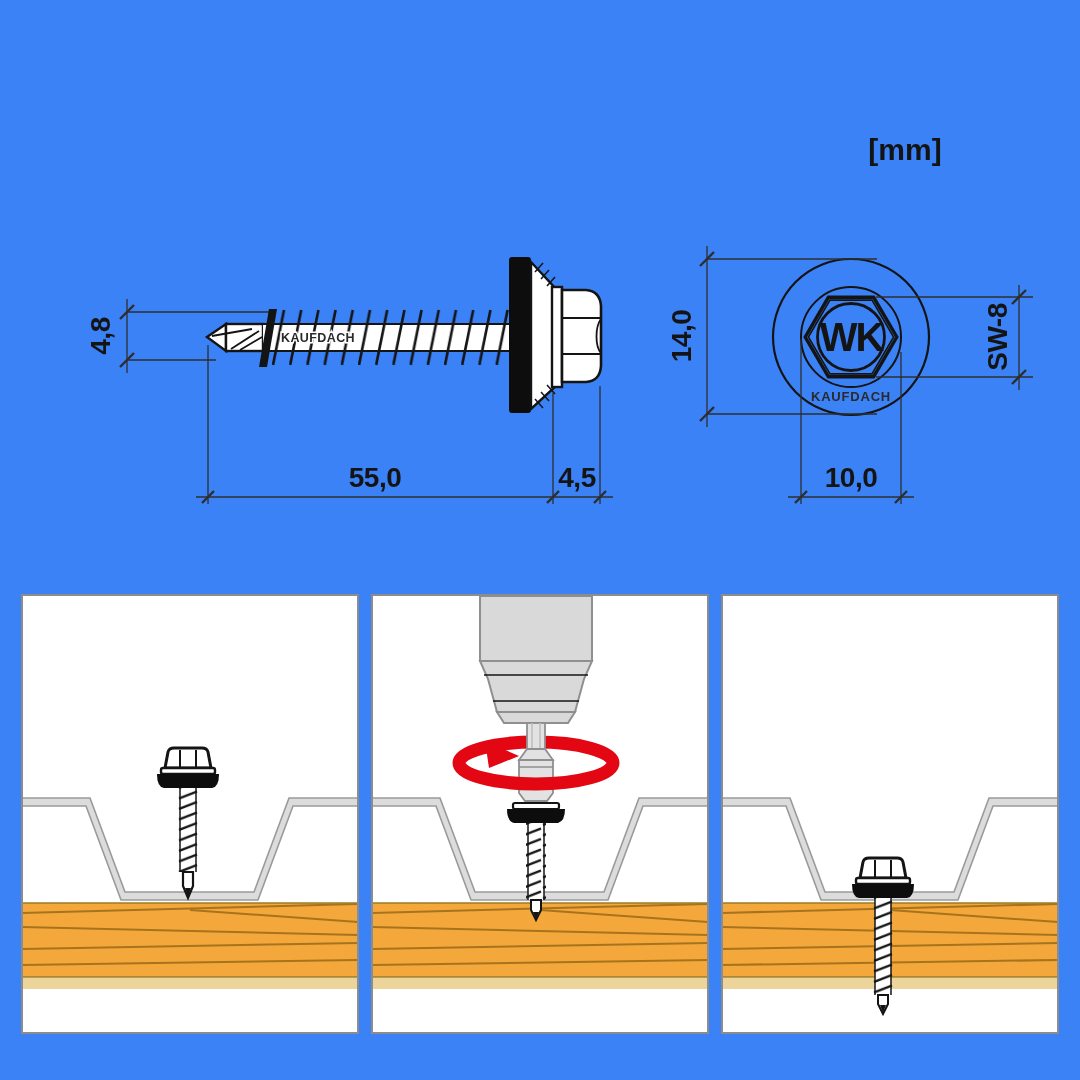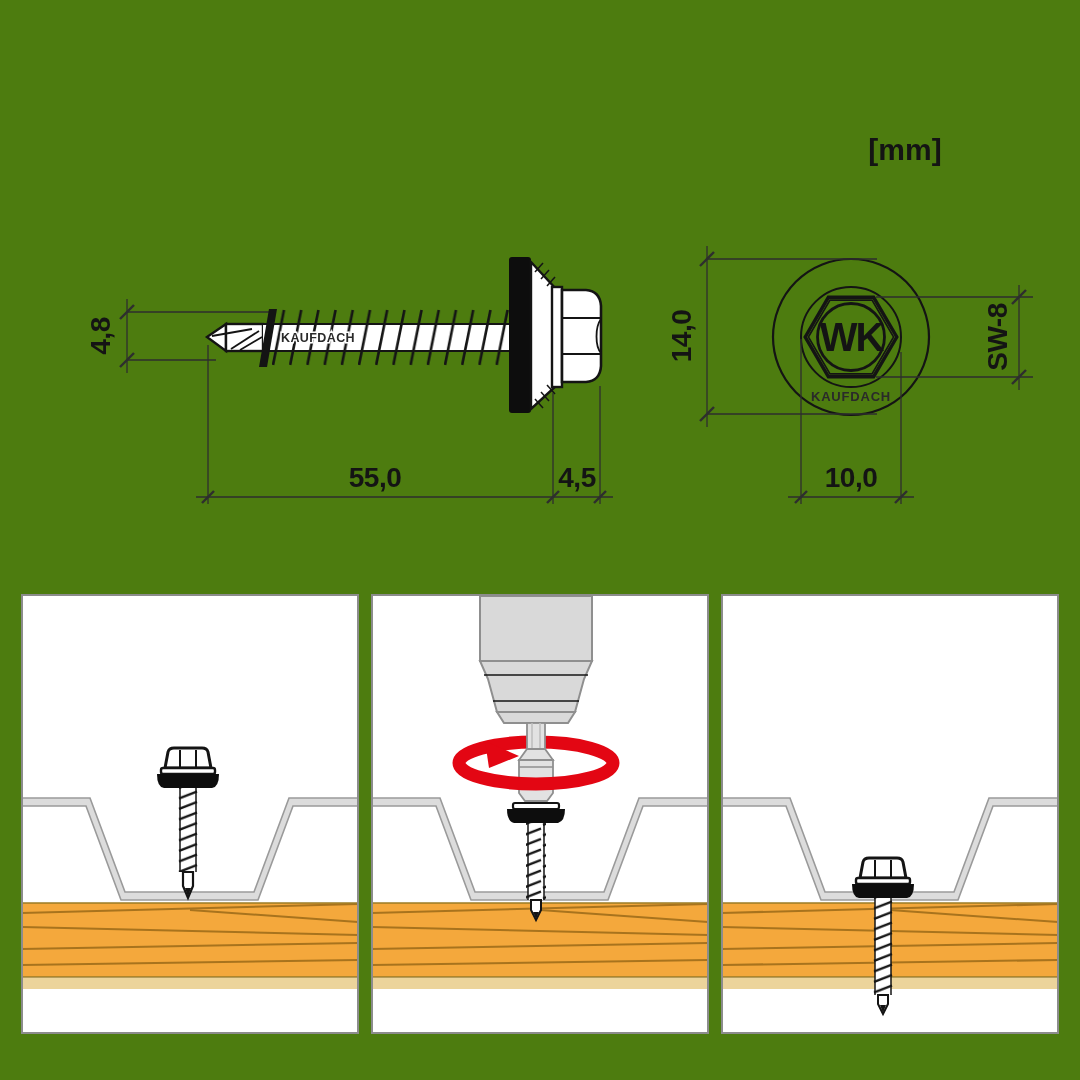--- a/index.html
+++ b/index.html
@@ -1,16 +1,16 @@
 <!DOCTYPE html>
 <html style="--ink: #141414; --dim: #2e2e2e; --washer: #0d0d0d; --wood: #F4A83C; --wood_grain: #A8731D; --wood_edge: #9B7B25; --wood_light: #ECD49B; --metal: #DCDCDC; --metal_edge: #9A9A9A; --drill: #D9D9D9; --drill_edge: #8F8F8F; --red: #E30613; --frame: #8C8C8C;"><head>
 <meta charset="utf-8">
 <style>
   html,body{margin:0;padding:0;background:#fff;}
-  .page{position:relative;width:1080px;height:1080px;background:#4d7c0f;overflow:hidden;
+  .page{position:relative;width:1080px;height:1080px;background:#3b82f6;overflow:hidden;
         font-family:"Liberation Sans",sans-serif;text-align:center;}
   svg{position:absolute;left:0;display:block;}
   #tech{top:0;}
   #steps{top:560px;}
 
   .dimtxt{font-family:"Liberation Sans",sans-serif;font-weight:700;font-size:28px;
           fill:var(--ink);letter-spacing:-0.5px;}
   .mmtxt{font-family:"Liberation Sans",sans-serif;font-weight:700;font-size:30px;fill:var(--ink);}
   .brandtxt{font-family:"Liberation Sans",sans-serif;font-weight:700;font-size:13px;
             fill:#2a2a2a;letter-spacing:0.8px;}

